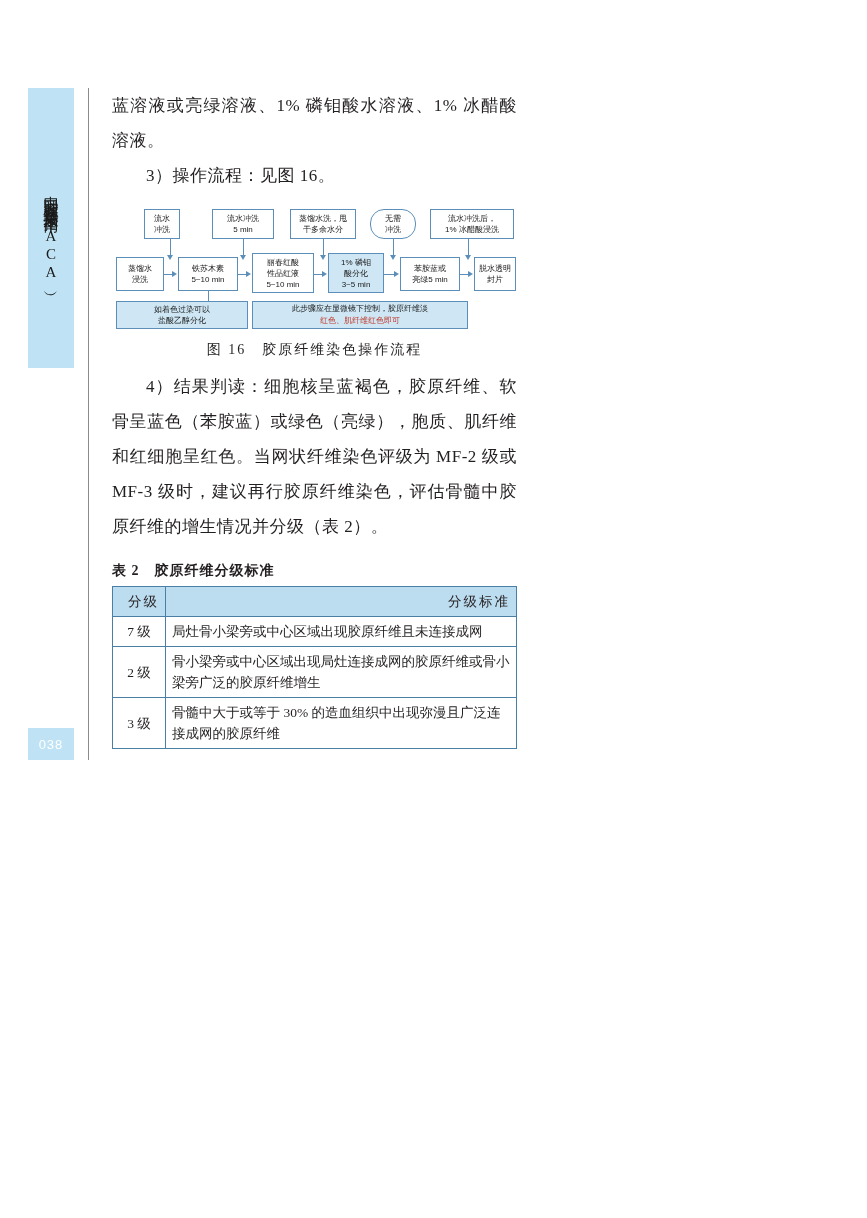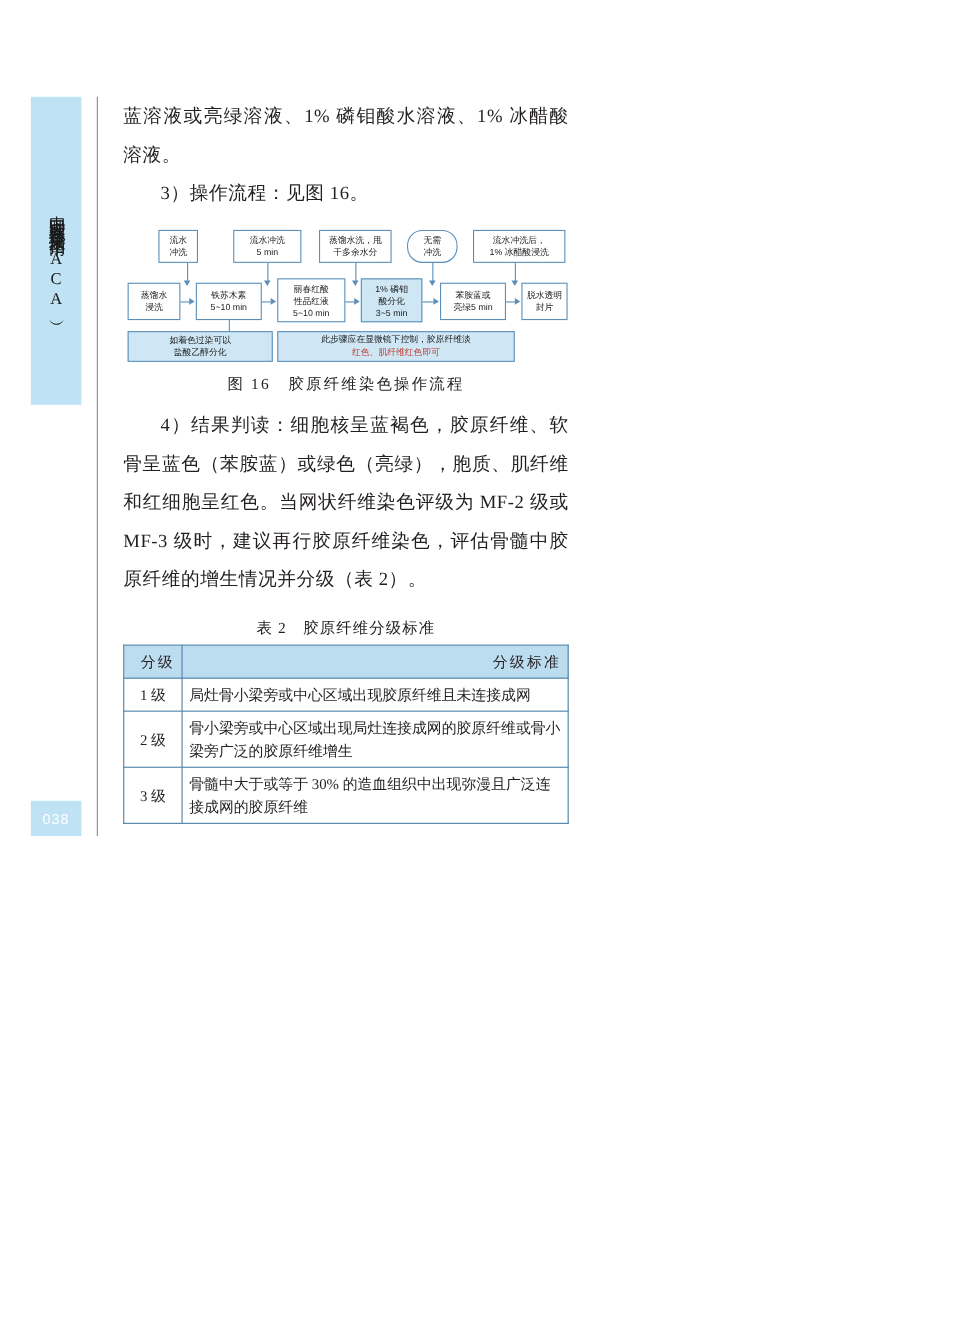--- a/index.html
+++ b/index.html
@@ -135,24 +135,24 @@
   .figcaption {
     text-align: center;
     font-size: 14px;
     letter-spacing: 2px;
     margin: 6px 0 0 0;
     font-family: "Liberation Serif", serif;
   }
 
   
   .tablecaption {
-    text-align: center;
     font-size: 14px;
     letter-spacing: 1px;
     margin: 18px 0 6px 0;
+    font-weight: bold;
   }
   table.grade {
     border-collapse: collapse;
     width: 405px;
     font-size: 13.5px;
     font-family: "Liberation Serif", serif;
   }
   table.grade th, table.grade td {
     border: 1px solid #4a7fa5;
     padding: 4px 6px;
@@ -258,21 +258,21 @@
 
   <table class="grade">
     <thead>
       <tr>
         <th style="width:40px;">分级</th>
         <th>分级标准</th>
       </tr>
     </thead>
     <tbody>
       <tr>
-        <td class="lvl">1 级</td>
+        <td class="lvl">7 级</td>
         <td>局灶骨小梁旁或中心区域出现胶原纤维且未连接成网</td>
       </tr>
       <tr>
         <td class="lvl">2 级</td>
         <td>骨小梁旁或中心区域出现局灶连接成网的胶原纤维或骨小梁旁广泛的胶原纤维增生</td>
       </tr>
       <tr>
         <td class="lvl">3 级</td>
         <td>骨髓中大于或等于 30% 的造血组织中出现弥漫且广泛连接成网的胶原纤维</td>
       </tr>

